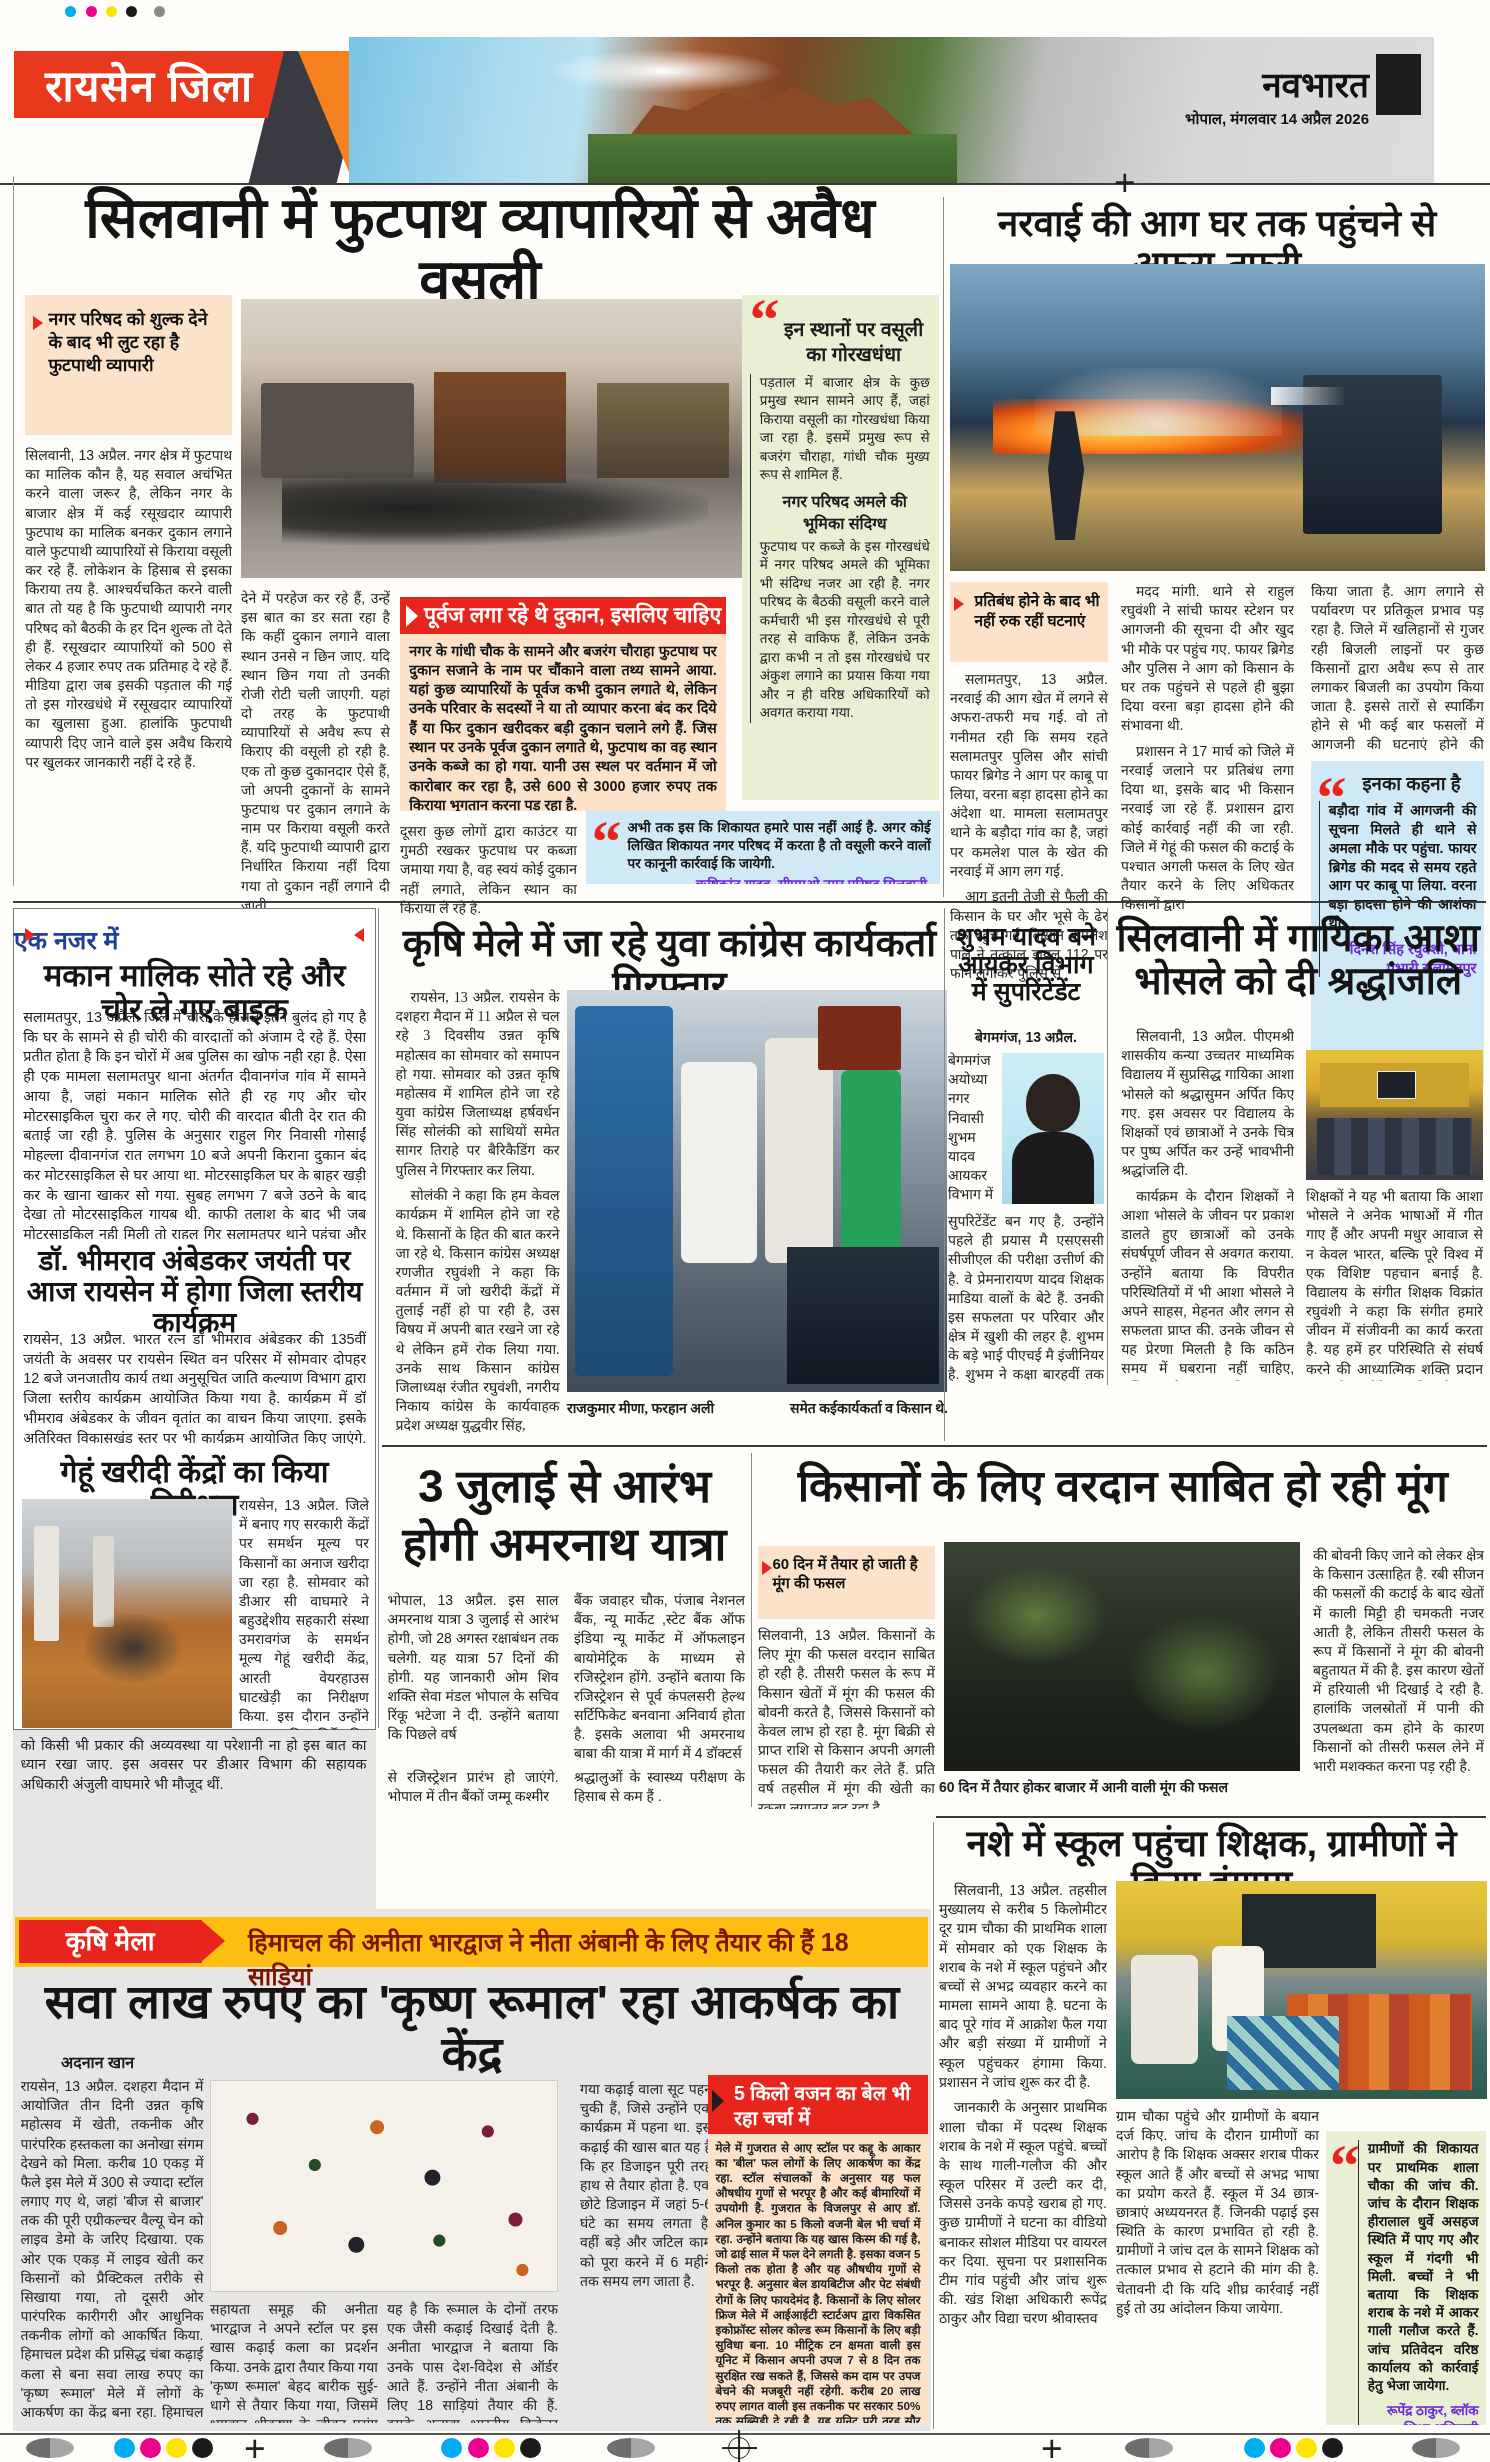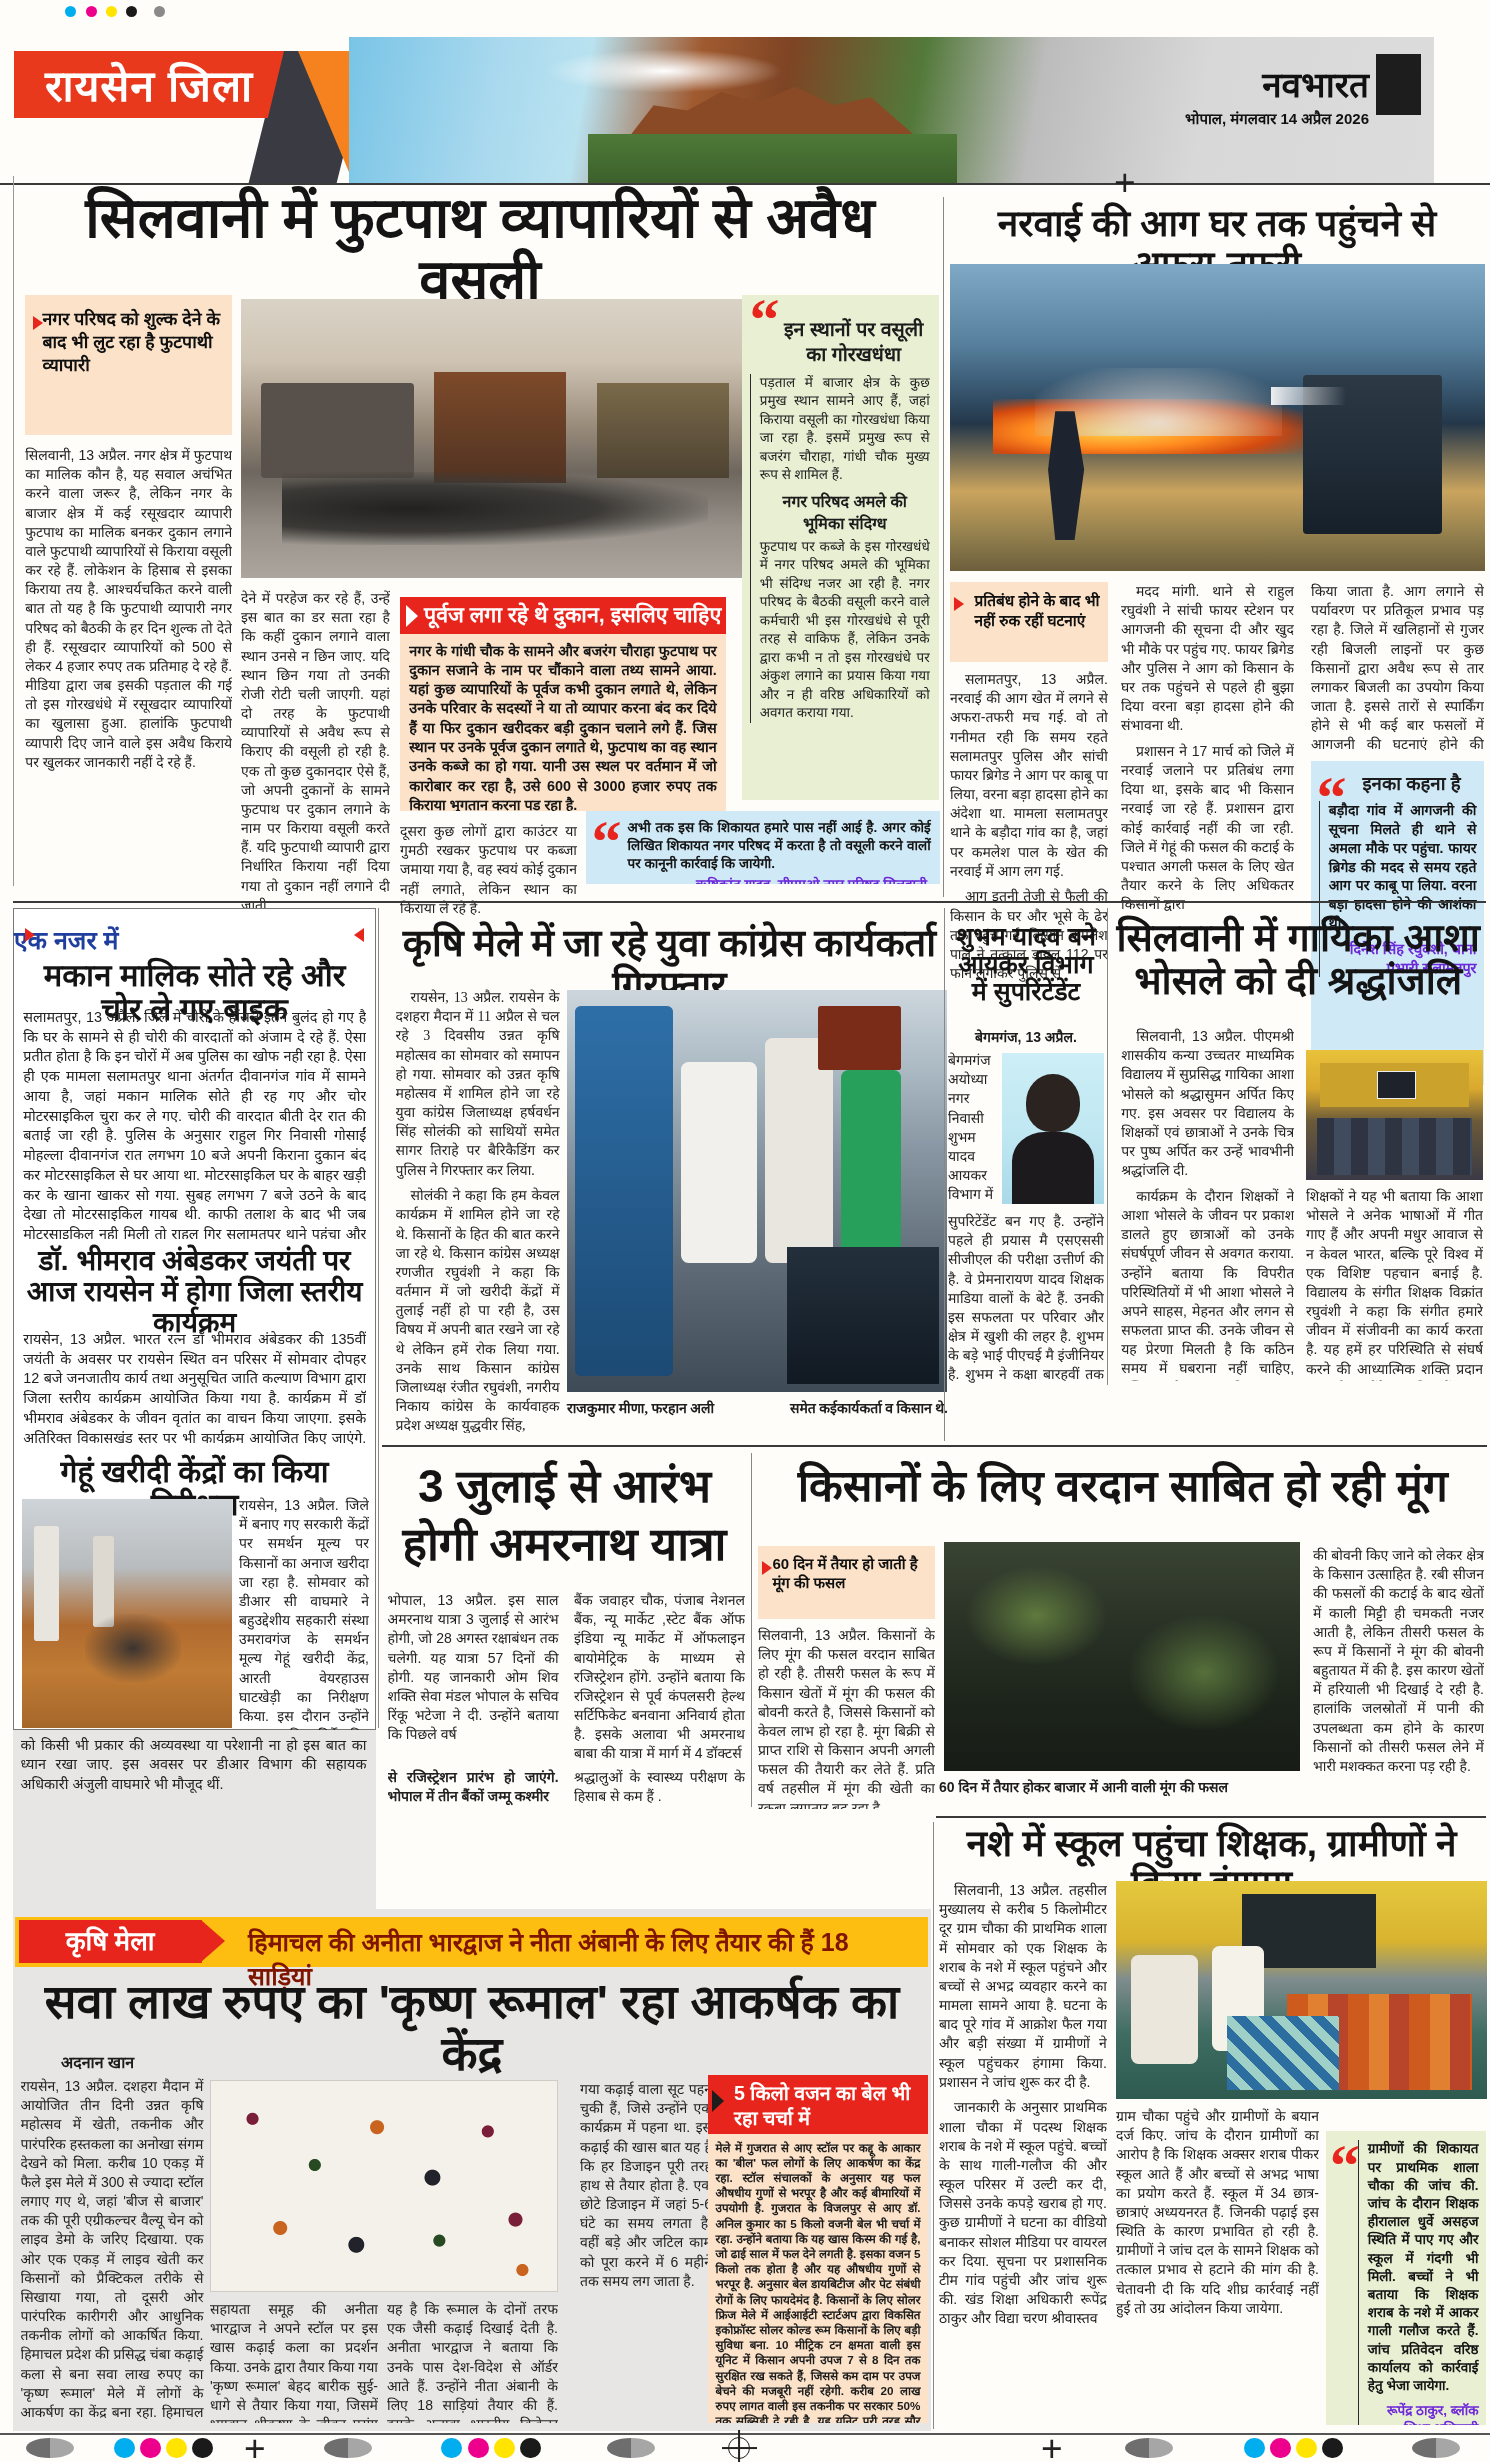--- a/index.html
+++ b/index.html
@@ -62,21 +62,21 @@
     <div class="abs" style="left:1118px;top:80px;width:251px;height:20.5px;text-align:right;font-weight:700;font-size:15px;color:#111;">भोपाल, मंगलवार 14 अप्रैल 2026</div>
   </div>
   <div class="abs rule" style="left:0;top:183px;width:1490px;height:1.9px;"></div>
   <div class="abs plus" style="left:1114px;top:164px;">+</div>
 
   <div class="abs" style="left:13px;top:176px;width:931px;height:710px;border-left:0.9px solid #999;">
     <div class="abs hl" style="left:7.5px;top:11.2px;width:917px;height:82px;font-size:56px;">सिलवानी में फुटपाथ व्यापारियों से अवैध वसूली</div>
 
     <div class="abs peach clip" style="left:11.2px;top:119px;width:207px;height:140px;padding:13px 11.2px;">
       <span class="tri-r abs" style="left:7.5px;top:20.5px;"></span>
-      <div class="kick" style="margin-left:6px;">नगर परिषद को शुल्क देने के बाद भी लुट रहा है फुटपाथी व्यापारी</div>
+      <div class="kick" style="margin-left:12px;">नगर परिषद को शुल्क देने के बाद भी लुट रहा है फुटपाथी व्यापारी</div>
     </div>
     <div class="abs bt clip" style="left:11.2px;top:270px;width:207px;height:433px;">सिलवानी, 13 अप्रैल. नगर क्षेत्र में फुटपाथ का मालिक कौन है, यह सवाल अचंभित करने वाला जरूर है, लेकिन नगर के बाजार क्षेत्र में कई रसूखदार व्यापारी फुटपाथ का मालिक बनकर दुकान लगाने वाले फुटपाथी व्यापारियों से किराया वसूली कर रहे हैं. लोकेशन के हिसाब से इसका किराया तय है. आश्चर्यचकित करने वाली बात तो यह है कि फुटपाथी व्यापारी नगर परिषद को बैठकी के हर दिन शुल्क तो देते ही हैं. रसूखदार व्यापारियों को 500 से लेकर 4 हजार रुपए तक प्रतिमाह दे रहे हैं. मीडिया द्वारा जब इसकी पड़ताल की गई तो इस गोरखधंधे में रसूखदार व्यापारियों का खुलासा हुआ. हालांकि फुटपाथी व्यापारी दिए जाने वाले इस अवैध किराये पर खुलकर जानकारी नहीं दे रहे हैं.</div>
 
     <div class="abs photo clip" style="left:227px;top:123px;width:508px;height:279px;background:linear-gradient(180deg,#d9d3c6 0%,#cfc4b4 22%,#9b8d7c 45%,#6e675f 62%,#97918a 82%,#aca69f 100%);">
       <div class="abs" style="left:4%;top:30%;width:30%;height:34%;background:#58504a;border-radius:3.7px;"></div>
       <div class="abs" style="left:38%;top:26%;width:26%;height:40%;background:linear-gradient(180deg,#7d4a2a,#513322);"></div>
       <div class="abs" style="left:70%;top:30%;width:26%;height:34%;background:linear-gradient(180deg,#7a6a4a,#4e4232);"></div>
       <div class="abs" style="left:8%;top:62%;width:84%;height:26%;background:radial-gradient(ellipse at 30% 50%,#23211f 0%,#3c3a37 45%,rgba(60,58,55,0) 75%);"></div>
     </div>
 
@@ -212,21 +212,21 @@
     </div>
     <div class="abs bt clip" style="left:196px;top:279px;width:177px;height:194px;">शिक्षकों ने यह भी बताया कि आशा भोसले ने अनेक भाषाओं में गीत गाए हैं और अपनी मधुर आवाज से न केवल भारत, बल्कि पूरे विश्व में एक विशिष्ट पहचान बनाई है. विद्यालय के संगीत शिक्षक विक्रांत रघुवंशी ने कहा कि संगीत हमारे जीवन में संजीवनी का कार्य करता है. यह हमें हर परिस्थिति से संघर्ष करने की आध्यात्मिक शक्ति प्रदान करता है. उन्होंने कहा कि हमें आशा भोसले के जीवन से प्रेरणा लेकर अपने जीवन में आगे बढ़ना चाहिए.</div>
   </div>
 
   <div class="abs rule" style="left:382px;top:1445px;width:1105px;height:1.9px;"></div>
 
   <div class="abs" style="left:382px;top:1449px;width:365px;height:399px;">
     <div class="abs hl" style="left:0;top:9.3px;width:365px;height:123px;font-size:46px;line-height:1.25;">3 जुलाई से आरंभ होगी अमरनाथ यात्रा</div>
     <div class="abs bt clip" style="left:5.6px;top:142px;width:171px;height:173px;">भोपाल, 13 अप्रैल. इस साल अमरनाथ यात्रा 3 जुलाई से आरंभ होगी, जो 28 अगस्त रक्षाबंधन तक चलेगी. यह यात्रा 57 दिनों की होगी. यह जानकारी ओम शिव शक्ति सेवा मंडल भोपाल के सचिव रिंकू भटेजा ने दी. उन्होंने बताया कि पिछले वर्ष</div>
     <div class="abs bt clip" style="left:192px;top:142px;width:171px;height:173px;">बैंक जवाहर चौक, पंजाब नेशनल बैंक, न्यू मार्केट ,स्टेट बैंक ऑफ इंडिया न्यू मार्केट में ऑफलाइन बायोमेट्रिक के माध्यम से रजिस्ट्रेशन होंगे. उन्होंने बताया कि रजिस्ट्रेशन से पूर्व कंपलसरी हेल्थ सर्टिफिकेट बनवाना अनिवार्य होता है. इसके अलावा भी अमरनाथ बाबा की यात्रा में मार्ग में 4 डॉक्टर्स</div>
-    <div class="abs bt clip" style="left:5.6px;top:319px;width:171px;height:61px;font-weight:bold;">से रजिस्ट्रेशन प्रारंभ हो जाएंगे. भोपाल में तीन बैंकों जम्मू कश्मीर</div>
+    <div class="abs bt clip" style="left:5.6px;top:319px;width:171px;height:61px;">से रजिस्ट्रेशन प्रारंभ हो जाएंगे. भोपाल में तीन बैंकों जम्मू कश्मीर</div>
     <div class="abs bt clip" style="left:192px;top:319px;width:171px;height:61px;">श्रद्धालुओं के स्वास्थ्य परीक्षण के हिसाब से कम हैं .</div>
   </div>
   <div class="abs rule" style="left:751px;top:1453px;width:0.9px;height:354px;background:#888;"></div>
 
   <div class="abs" style="left:756px;top:1449px;width:730px;height:365px;">
     <div class="abs hl" style="left:3.7px;top:13px;width:726px;height:56px;font-size:44px;">किसानों के लिए वरदान साबित हो रही मूंग</div>
     <div class="abs peach clip" style="left:1.9px;top:97px;width:177px;height:73px;padding:7.5px;">
       <span class="tri-r abs" style="left:3.7px;top:15px;"></span>
       <div class="kick" style="margin-left:7px;font-size:15px;">60 दिन में तैयार हो जाती है मूंग की फसल</div>
     </div>

